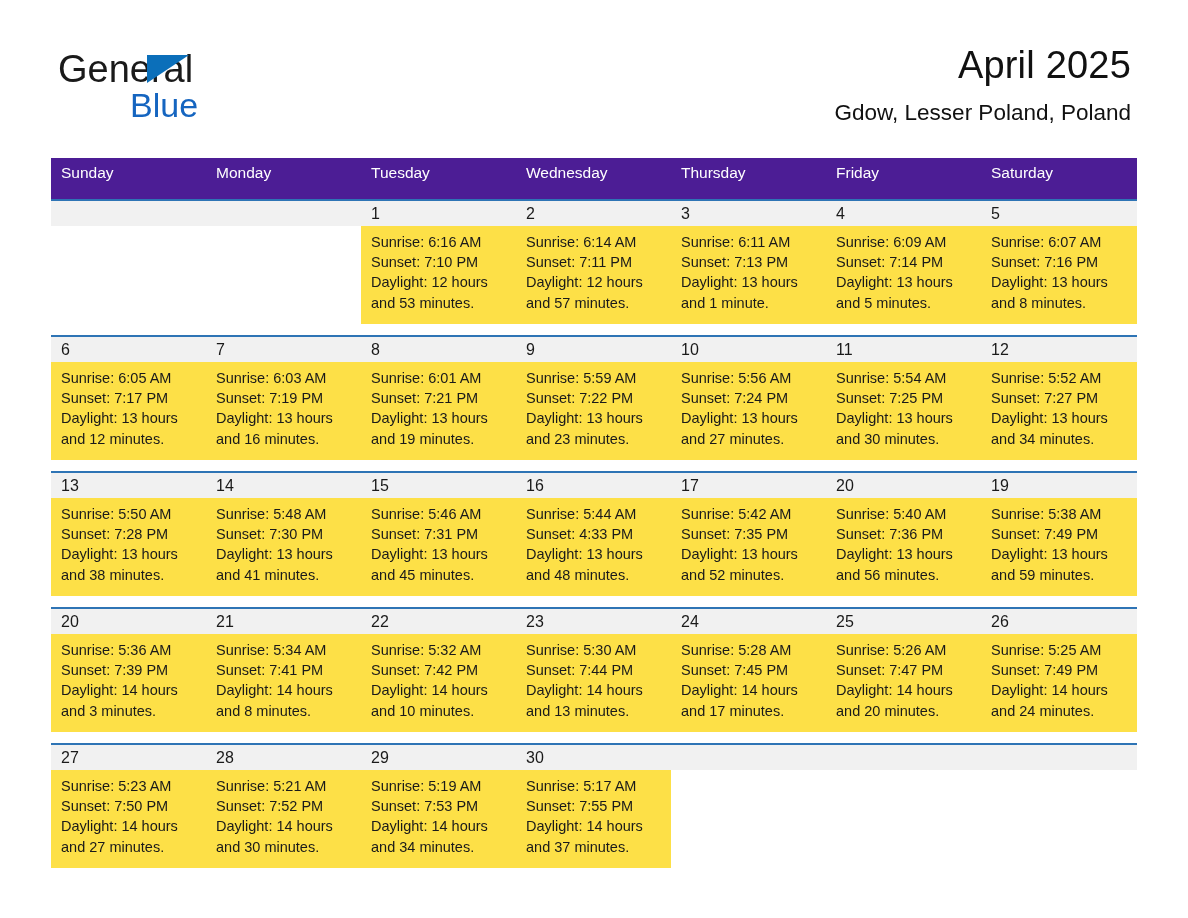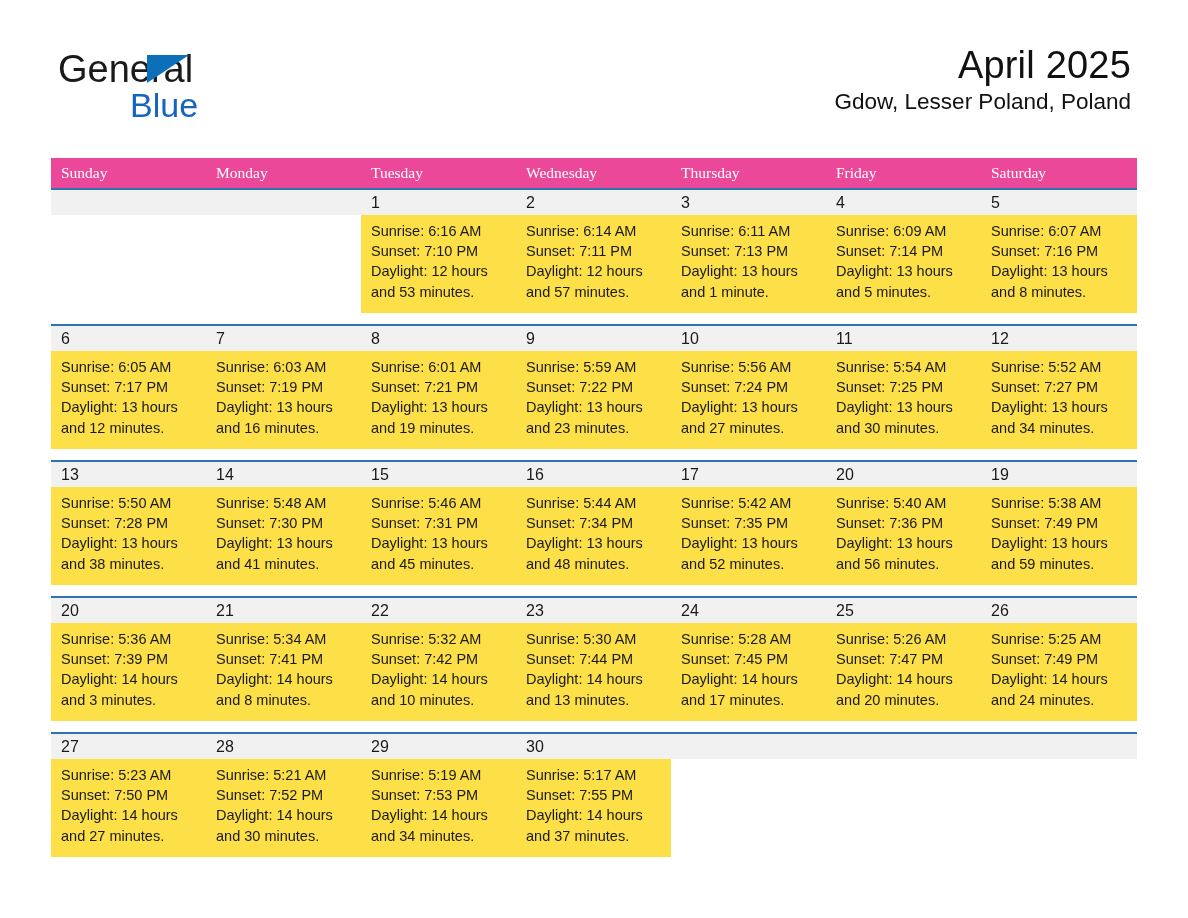--- a/index.html
+++ b/index.html
@@ -73,48 +73,48 @@
     text-align: right;
   }
   .month-title {
     font-size: 38px;
     font-weight: 400;
     color: #111111;
     line-height: 1.15;
     letter-spacing: 0.2px;
   }
   .location-title {
+    margin-top: 11px;
     font-size: 22.5px;
     font-weight: 400;
     color: #111111;
     line-height: 1.2;
     text-align: center;
   }
 
   
   .calendar {
     position: absolute;
     left: 51px;
     top: 158px;
     width: 1086px;
     border-collapse: collapse;
     table-layout: fixed;
   }
 
   .calendar th {
-    background: #ec4899;
+    background: #4c1d95;
     color: #ffffff;
     font-weight: 400;
     font-size: 15.5px;
     text-align: left;
-    padding: 6px 0 6px 10px;
+    padding: 6px 0 17px 10px;
     height: 30px;
     vertical-align: middle;
     border: none;
-    font-family: Liberation Serif, serif;
   }
 
   .week-spacer td {
     height: 12px;
     padding: 0;
     border: none;
     background: #ffffff;
   }
 
   .daynum-row td {
@@ -314,21 +314,21 @@
             <span class="detail-line">and 41 minutes.</span>
           </td>
           <td>
             <span class="detail-line">Sunrise: 5:46 AM</span>
             <span class="detail-line">Sunset: 7:31 PM</span>
             <span class="detail-line">Daylight: 13 hours</span>
             <span class="detail-line">and 45 minutes.</span>
           </td>
           <td>
             <span class="detail-line">Sunrise: 5:44 AM</span>
-            <span class="detail-line">Sunset: 7:34 PM</span>
+            <span class="detail-line">Sunset: 4:33 PM</span>
             <span class="detail-line">Daylight: 13 hours</span>
             <span class="detail-line">and 48 minutes.</span>
           </td>
           <td>
             <span class="detail-line">Sunrise: 5:42 AM</span>
             <span class="detail-line">Sunset: 7:35 PM</span>
             <span class="detail-line">Daylight: 13 hours</span>
             <span class="detail-line">and 52 minutes.</span>
           </td>
           <td>

